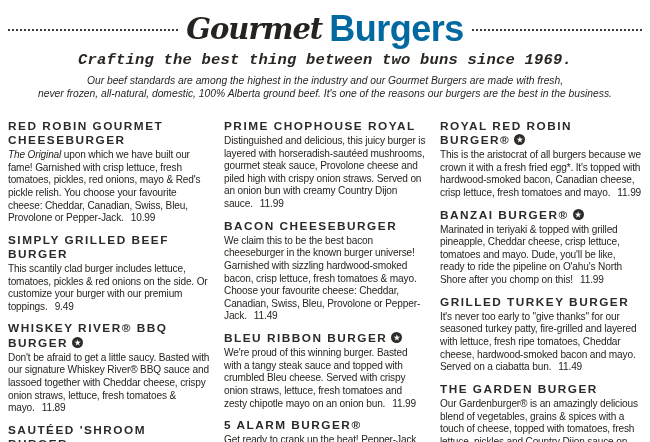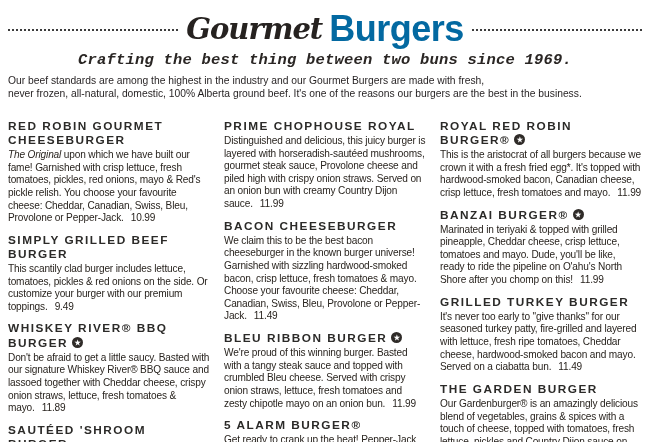--- a/index.html
+++ b/index.html
@@ -28,25 +28,26 @@
     color:#0369a1;
   }
   .tagline {
     text-align:center;
     font-family:Liberation Mono, monospace;
     font-style:italic; font-weight:bold;
     font-size:15.5px; letter-spacing:0.2px;
     margin-top:1px; color:#2a2624;
   }
   .intro {
-    text-align:left;
+    text-align:center;
     font-size:10.3px; line-height:1.3;
     margin-top:5px;
     white-space:pre-line;
     color:#231f20;
+    font-style:italic;
   }
 
   
   .menu { display:flex; gap:14px; margin-top:10px; }
   .col { flex:1; min-width:0; }
   .item { margin-bottom:8px; }
   .item h3 {
     margin:8px 0 2px 0;
     font-size:11.8px; font-weight:700;
     letter-spacing:1.5px; line-height:1.2;

